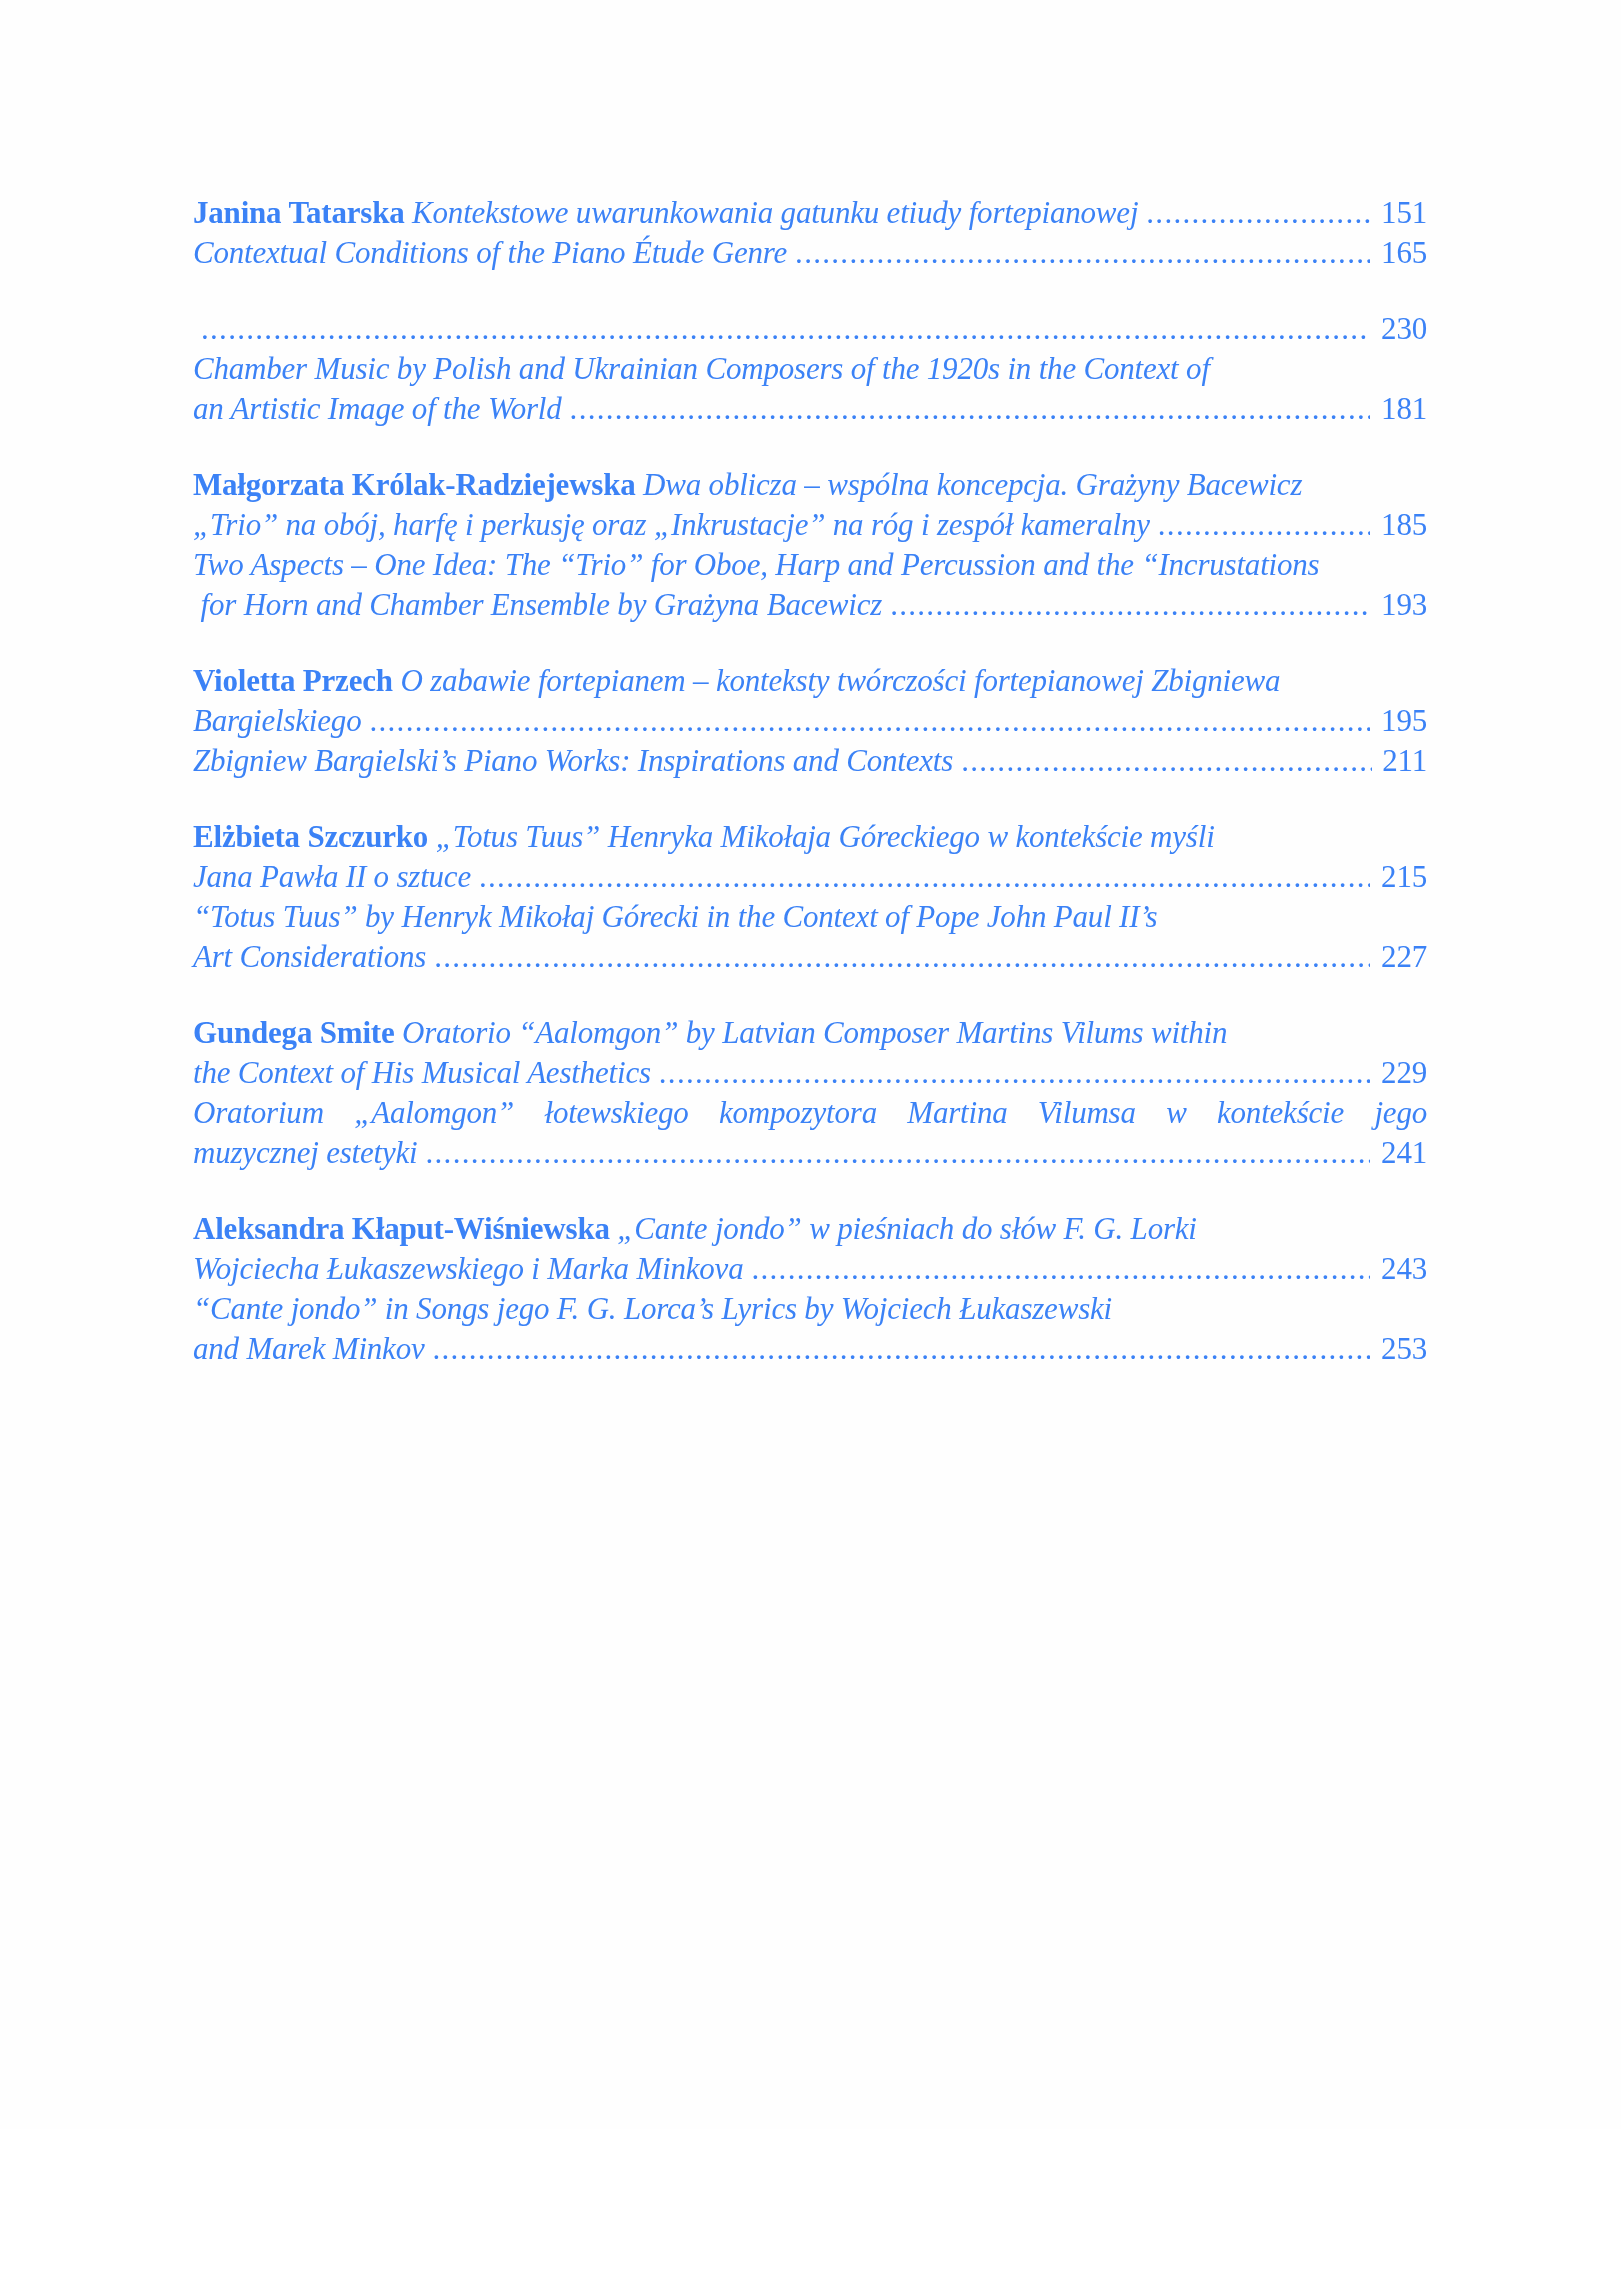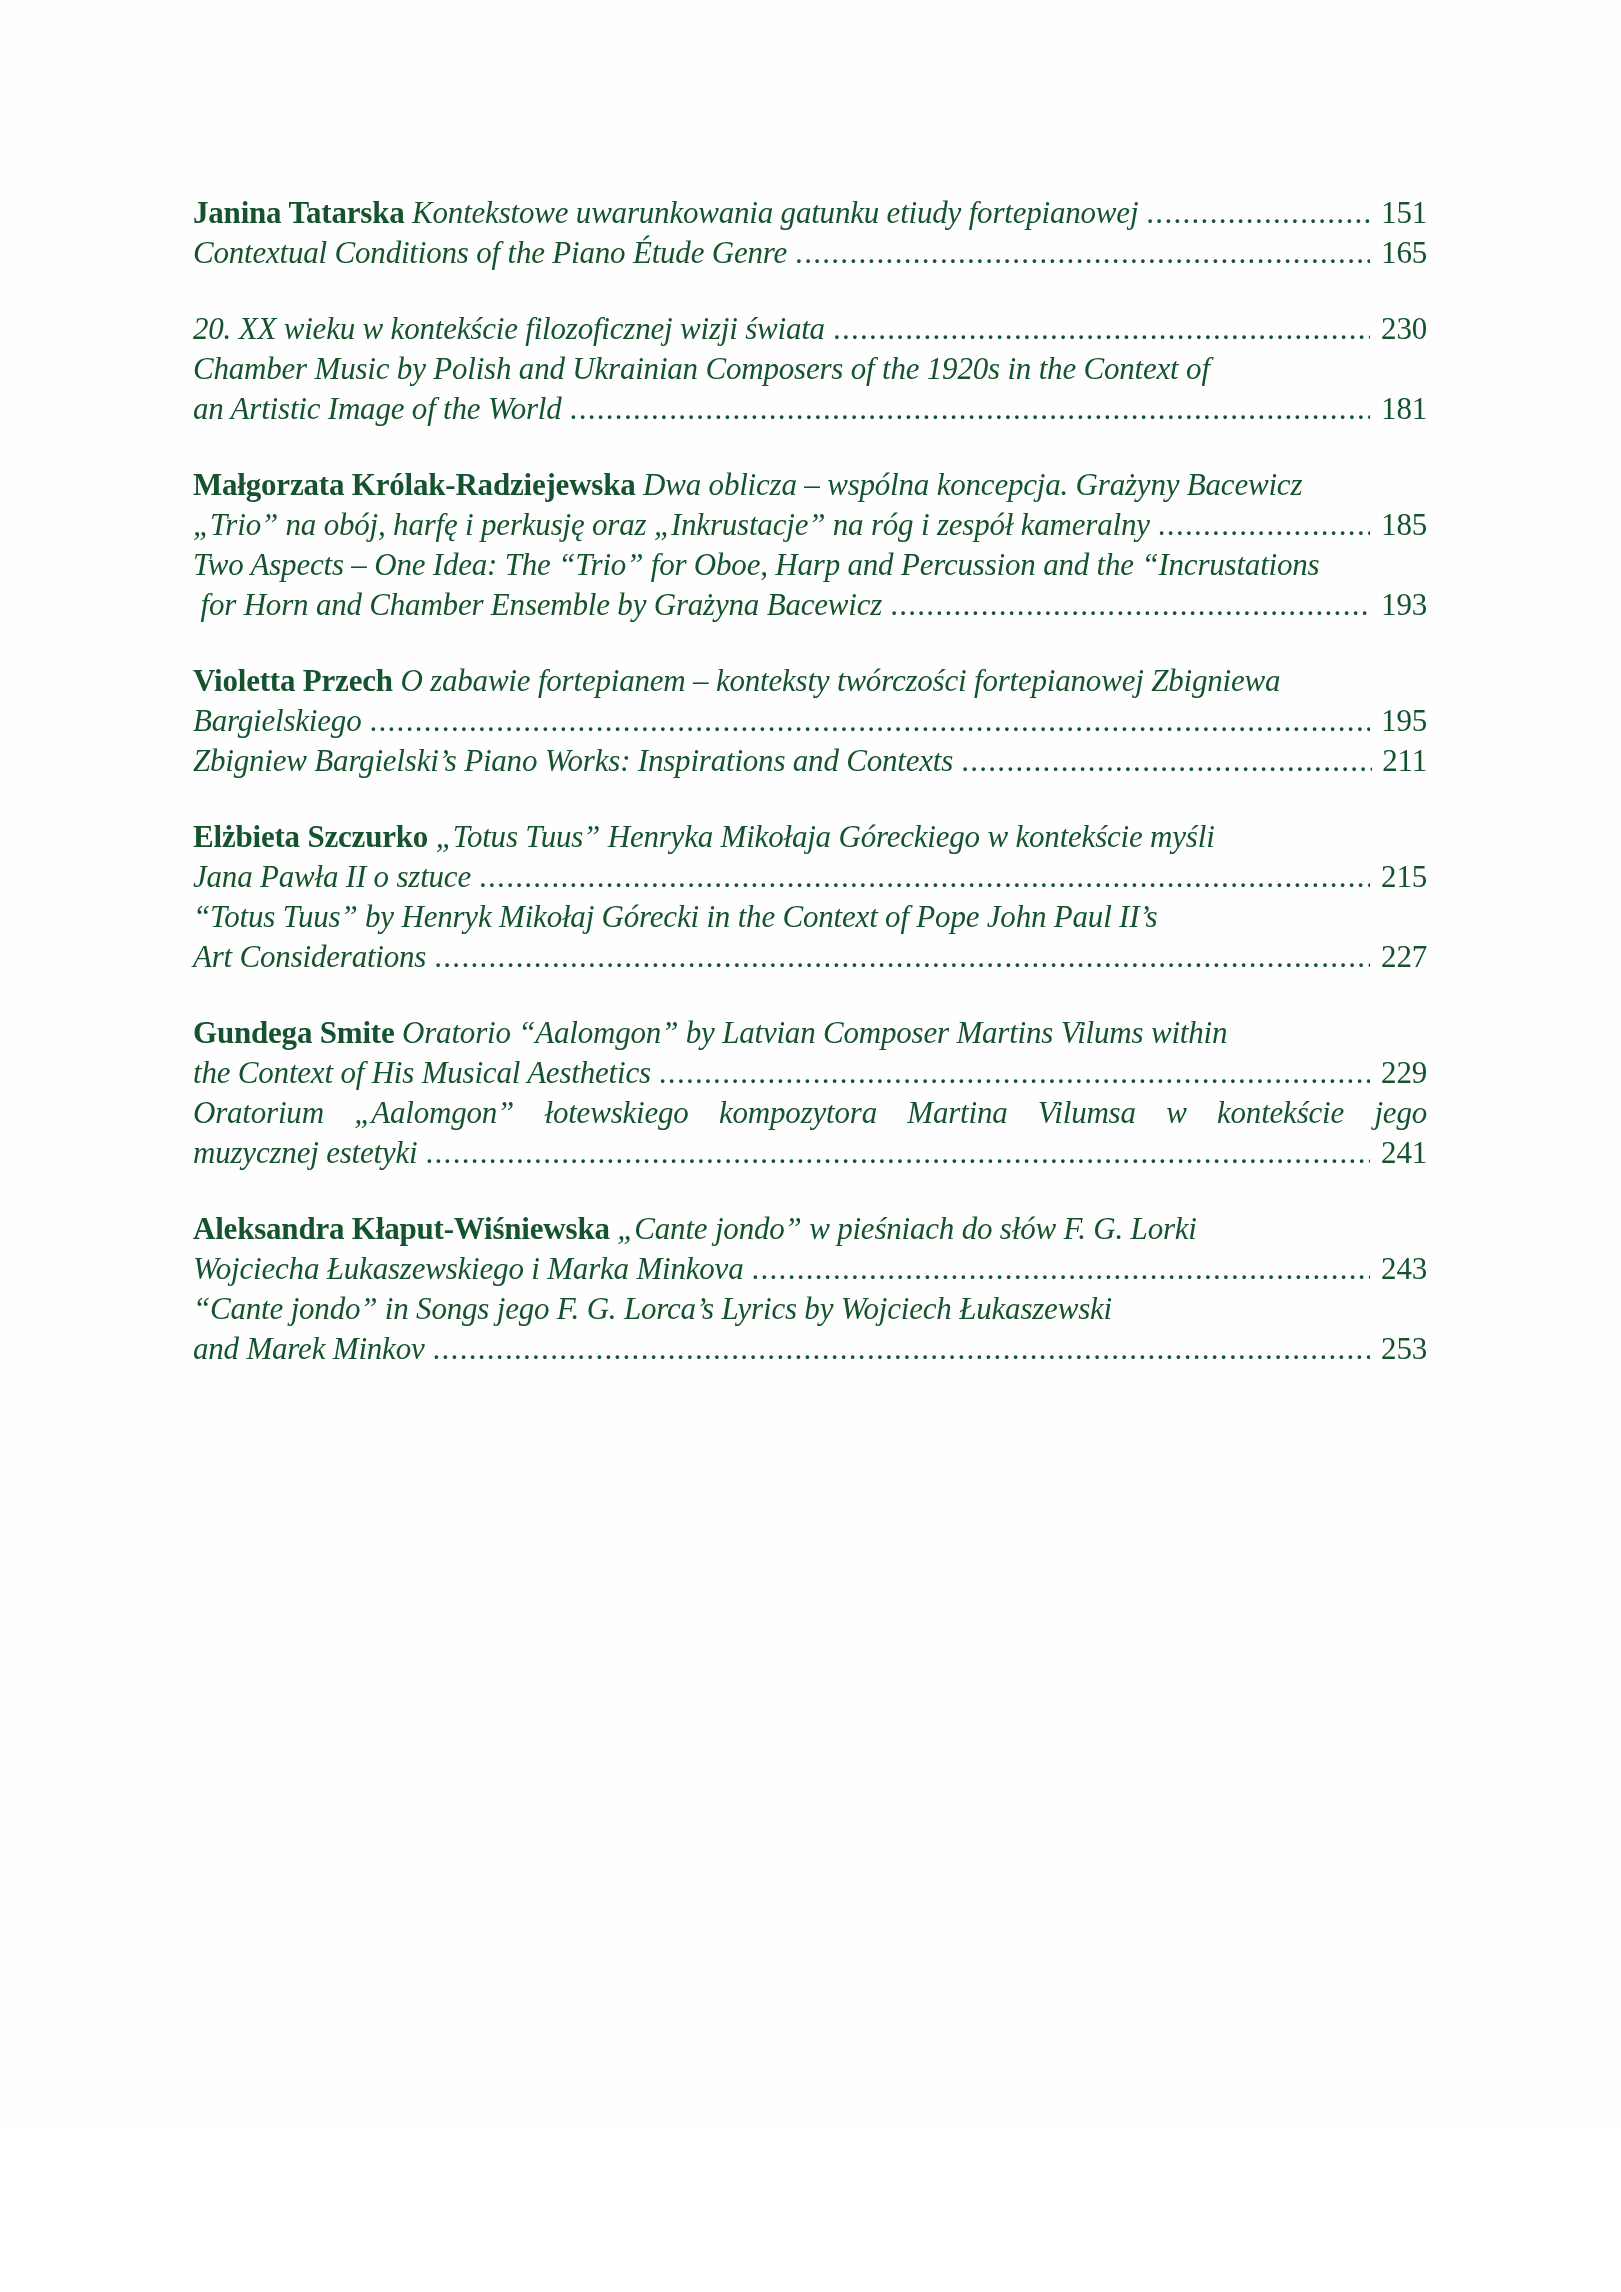--- a/index.html
+++ b/index.html
@@ -6,21 +6,21 @@
   body {
     width: 1622px; height: 2293px;
     background: #ffffff;
     font-family: "Liberation Serif", serif;
   }
   .doc-page {
     position: relative;
     width: 1622px; height: 2129px;
     background: #fefefe;
     overflow: hidden;
-    color: #14532d;
+    color: #3b82f6;
   }
   .toc {
     position: absolute;
     left: 193px; top: 193px;
     width: 1234px;
   }
   .entry { margin-bottom: 36px; }
   .line {
     display: flex;
     align-items: baseline;
@@ -62,21 +62,20 @@
       </div>
       <div class="line">
         <span class="t"><i class="title">Contextual Conditions of the Piano Étude Genre</i></span>
         <span class="leader">............................................................................................................................................................................................................................................................................................................</span>
         <span class="page-num">165</span>
       </div>
     </div>
 
     <div class="entry">
       <div class="line">
-        <span class="t"><i class="title">20. XX wieku w kontekście filozoficznej wizji świata</i></span>
         <span class="leader">............................................................................................................................................................................................................................................................................................................</span>
         <span class="page-num">230</span>
       </div>
       <div class="line">
         <span class="t"><i class="title">Chamber Music by Polish and Ukrainian Composers of the 1920s in the Context of</i></span>
       </div>
       <div class="line">
         <span class="t"><i class="title">an Artistic Image of the World</i></span>
         <span class="leader">............................................................................................................................................................................................................................................................................................................</span>
         <span class="page-num">181</span>

